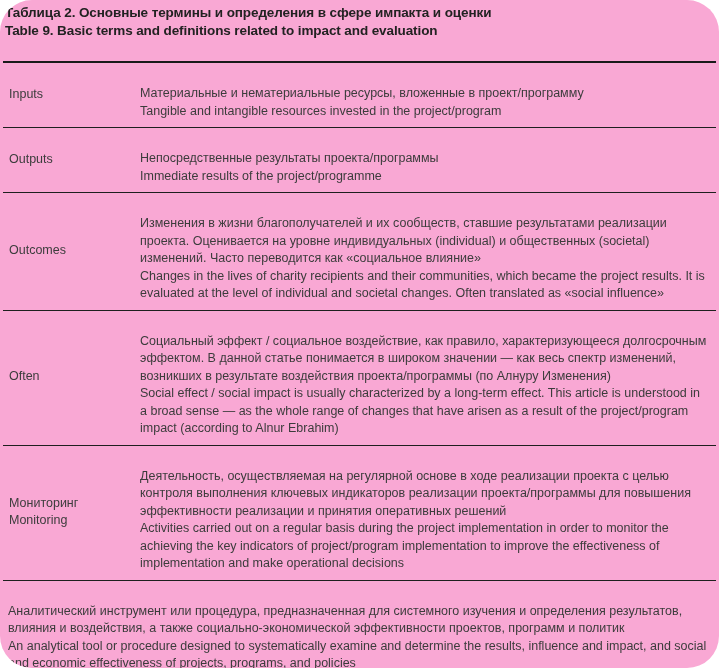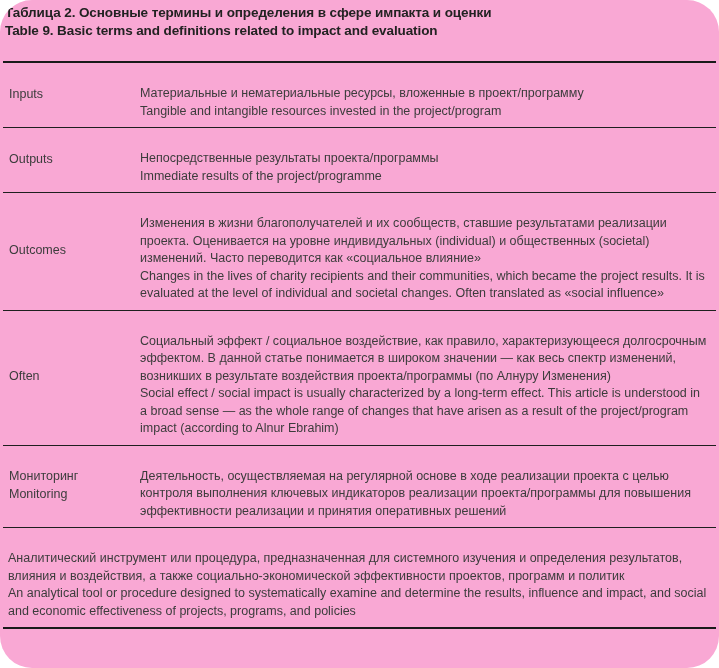--- a/index.html
+++ b/index.html
@@ -112,20 +112,21 @@
         </div>
     </div>
 
     <div class="term-row">
       <div class="term-cell">
           <div class="term-line">Мониторинг</div>
           <div class="term-line">Monitoring</div>
         </div>
       <div class="definition-cell">
           <div class="definition-paragraph">Деятельность, осуществляемая на регулярной основе в ходе реализации проекта с целью контроля выполнения ключевых индикаторов реализации проекта/программы для повышения эффективности реализации и принятия оперативных решений</div>
+          <div class="definition-paragraph">Activities carried out on a regular basis during the project implementation in order to monitor the achieving the key indicators of project/program implementation to improve the effectiveness of implementation and make operational decisions</div>
         </div>
     </div>
 
     <div class="term-row">
       <div class="definition-cell">
           <div class="definition-paragraph">Аналитический инструмент или процедура, предназначенная для системного изучения и определения результатов, влияния и воздействия, а также социально-экономической эффективности проектов, программ и политик</div>
           <div class="definition-paragraph">An analytical tool or procedure designed to systematically examine and determine the results, influence and impact, and social and economic effectiveness of projects, programs, and policies</div>
         </div>
     </div>
   </div>

